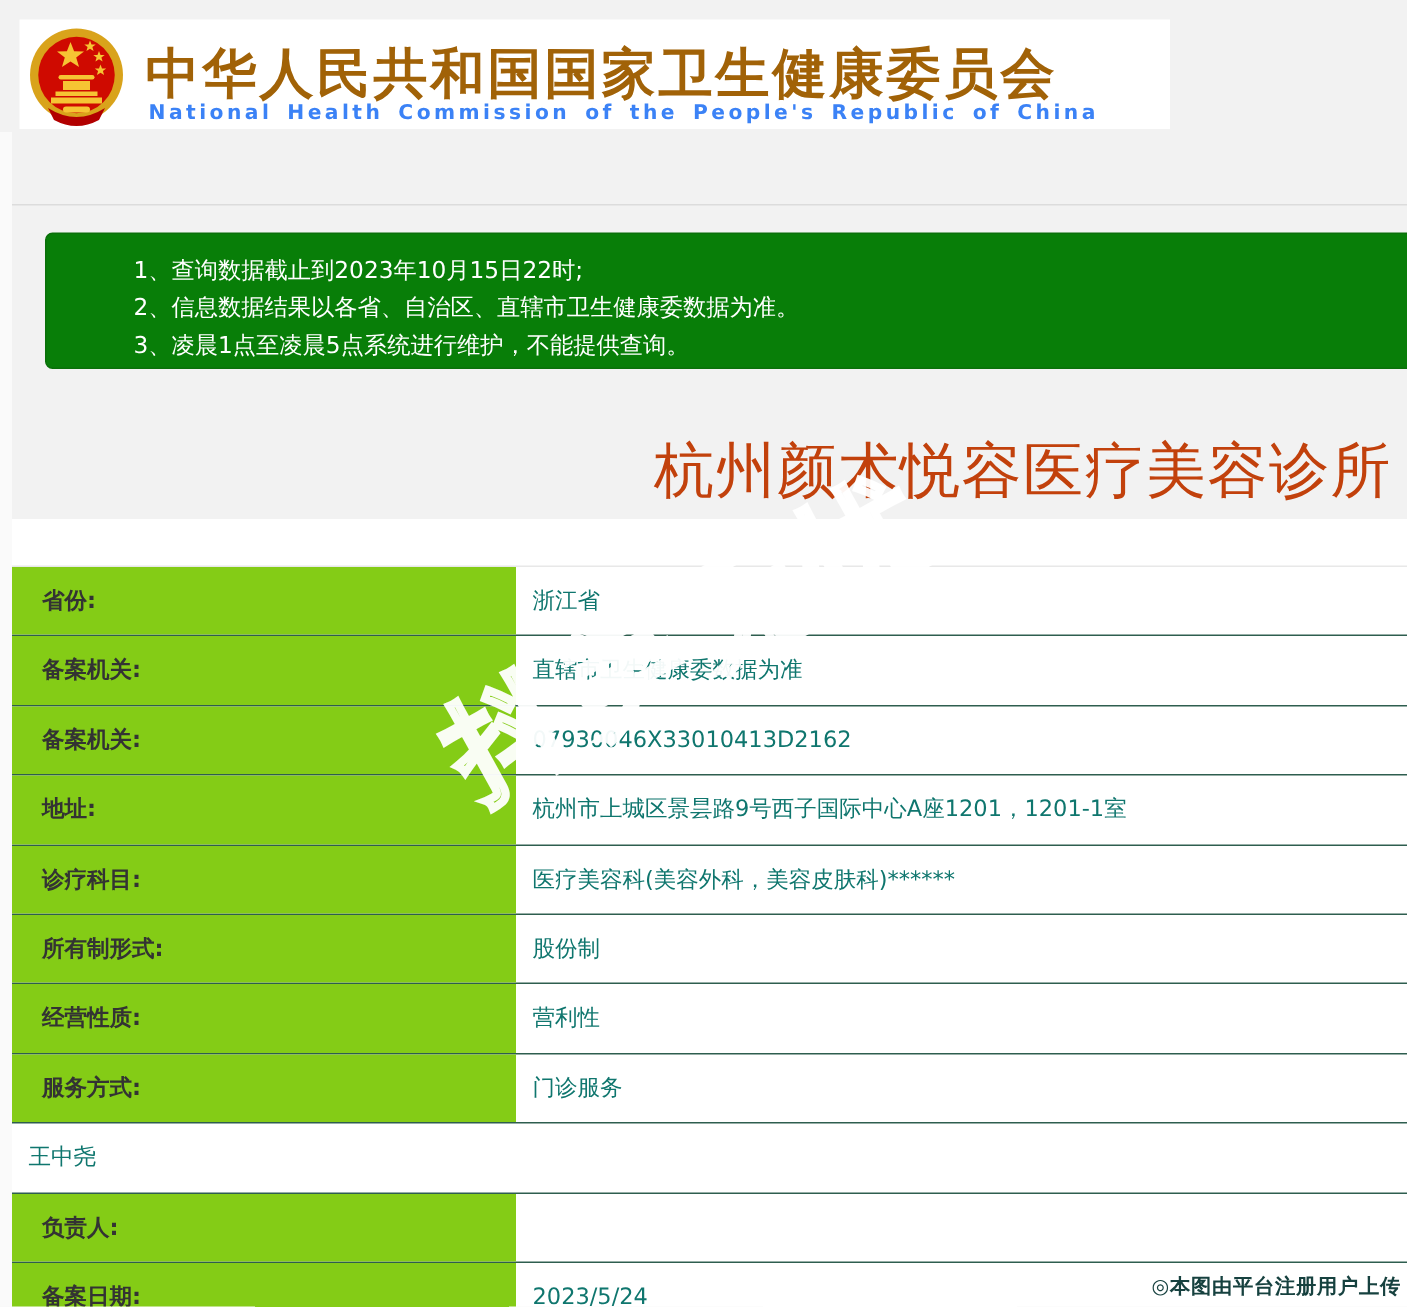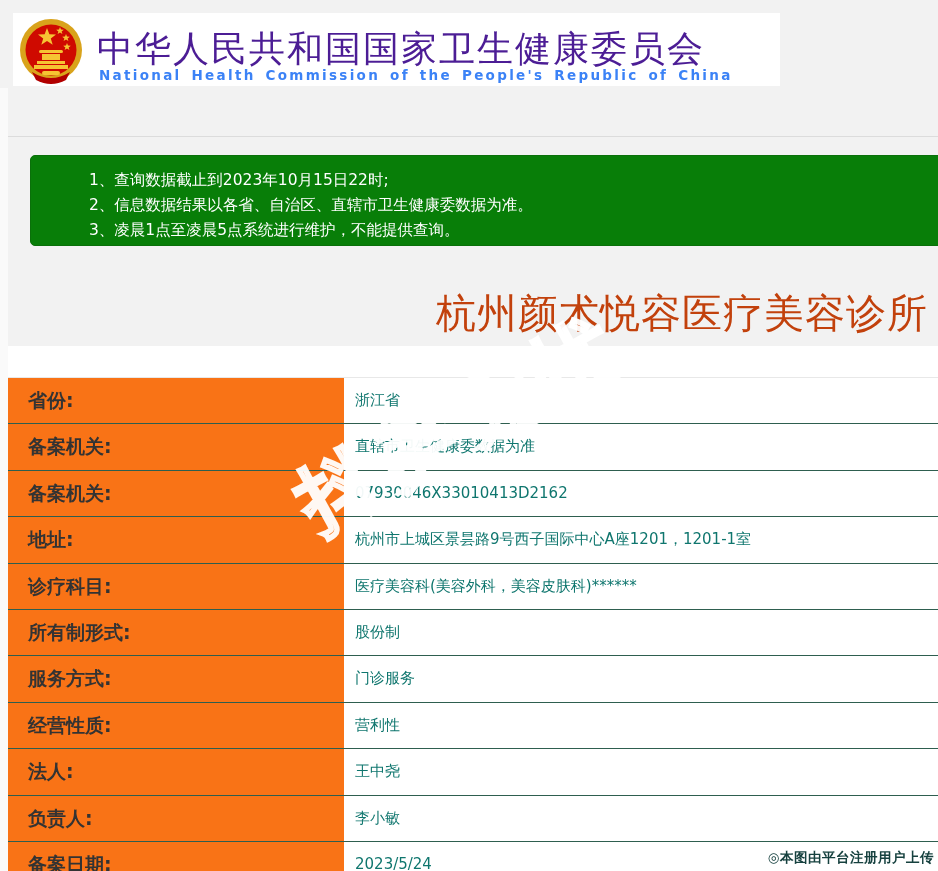--- a/index.html
+++ b/index.html
@@ -15,21 +15,21 @@
   
   .header-banner {
     position:absolute; left:13px; top:13px; width:767px; height:73px;
     background:#ffffff;
   }
   .emblem {
     position:absolute; left:5px; top:1px; width:66px; height:76px;
   }
   .header-title-cn {
     position:absolute; left:84px; top:12px;
-    font-size:36px; font-weight:400; color:#4c1d95;
+    font-size:36px; font-weight:700; color:#a16207;
     letter-spacing:2px; white-space:nowrap;
   }
   .header-title-en {
     position:absolute; left:86px; top:54px;
     font-size:13.5px; font-weight:700; color:#3b82f6;
     letter-spacing:2.3px; word-spacing:3px; white-space:nowrap;
   }
 
   
   .left-strip {
@@ -65,23 +65,23 @@
   .result-table {
     position:absolute; left:0; top:31px; right:0;
     border-top:1px solid #e8e8e8;
   }
   .trow {
     display:flex; height:46.4px;
     border-bottom:1.5px solid #2e5e4f;
   }
   .tlabel {
     width:336px; flex:0 0 336px;
-    background:#f97316;
+    background:#84cc16;
     padding-left:20px;
-    font-size:19px; font-weight:700; color:#333;
+    font-size:15px; font-weight:700; color:#333;
     line-height:45px; white-space:nowrap;
   }
   .tvalue {
     flex:1;
     padding-left:11px;
     font-size:15px; color:#0f766e;
     line-height:45px; white-space:nowrap;
   }
 
   
@@ -159,34 +159,32 @@
     </div>
     <div class="trow">
       <div class="tlabel">诊疗科目:</div>
       <div class="tvalue">医疗美容科(美容外科，美容皮肤科)******</div>
     </div>
     <div class="trow">
       <div class="tlabel">所有制形式:</div>
       <div class="tvalue">股份制</div>
     </div>
     <div class="trow">
+      <div class="tlabel">经营性质:</div>
+      <div class="tvalue">营利性</div>
+    </div>
+    <div class="trow">
       <div class="tlabel">服务方式:</div>
       <div class="tvalue">门诊服务</div>
     </div>
     <div class="trow">
-      <div class="tlabel">经营性质:</div>
-      <div class="tvalue">营利性</div>
-    </div>
-    <div class="trow">
-      <div class="tlabel">法人:</div>
       <div class="tvalue">王中尧</div>
     </div>
     <div class="trow">
       <div class="tlabel">负责人:</div>
-      <div class="tvalue">李小敏</div>
     </div>
     <div class="trow">
       <div class="tlabel">备案日期:</div>
       <div class="tvalue">2023/5/24</div>
     </div>
   </div>
 </div>
 
 <div class="wm-diagonal">抖美无忧</div>
 <div class="wm-credit">◎本图由平台注册用户上传</div>

